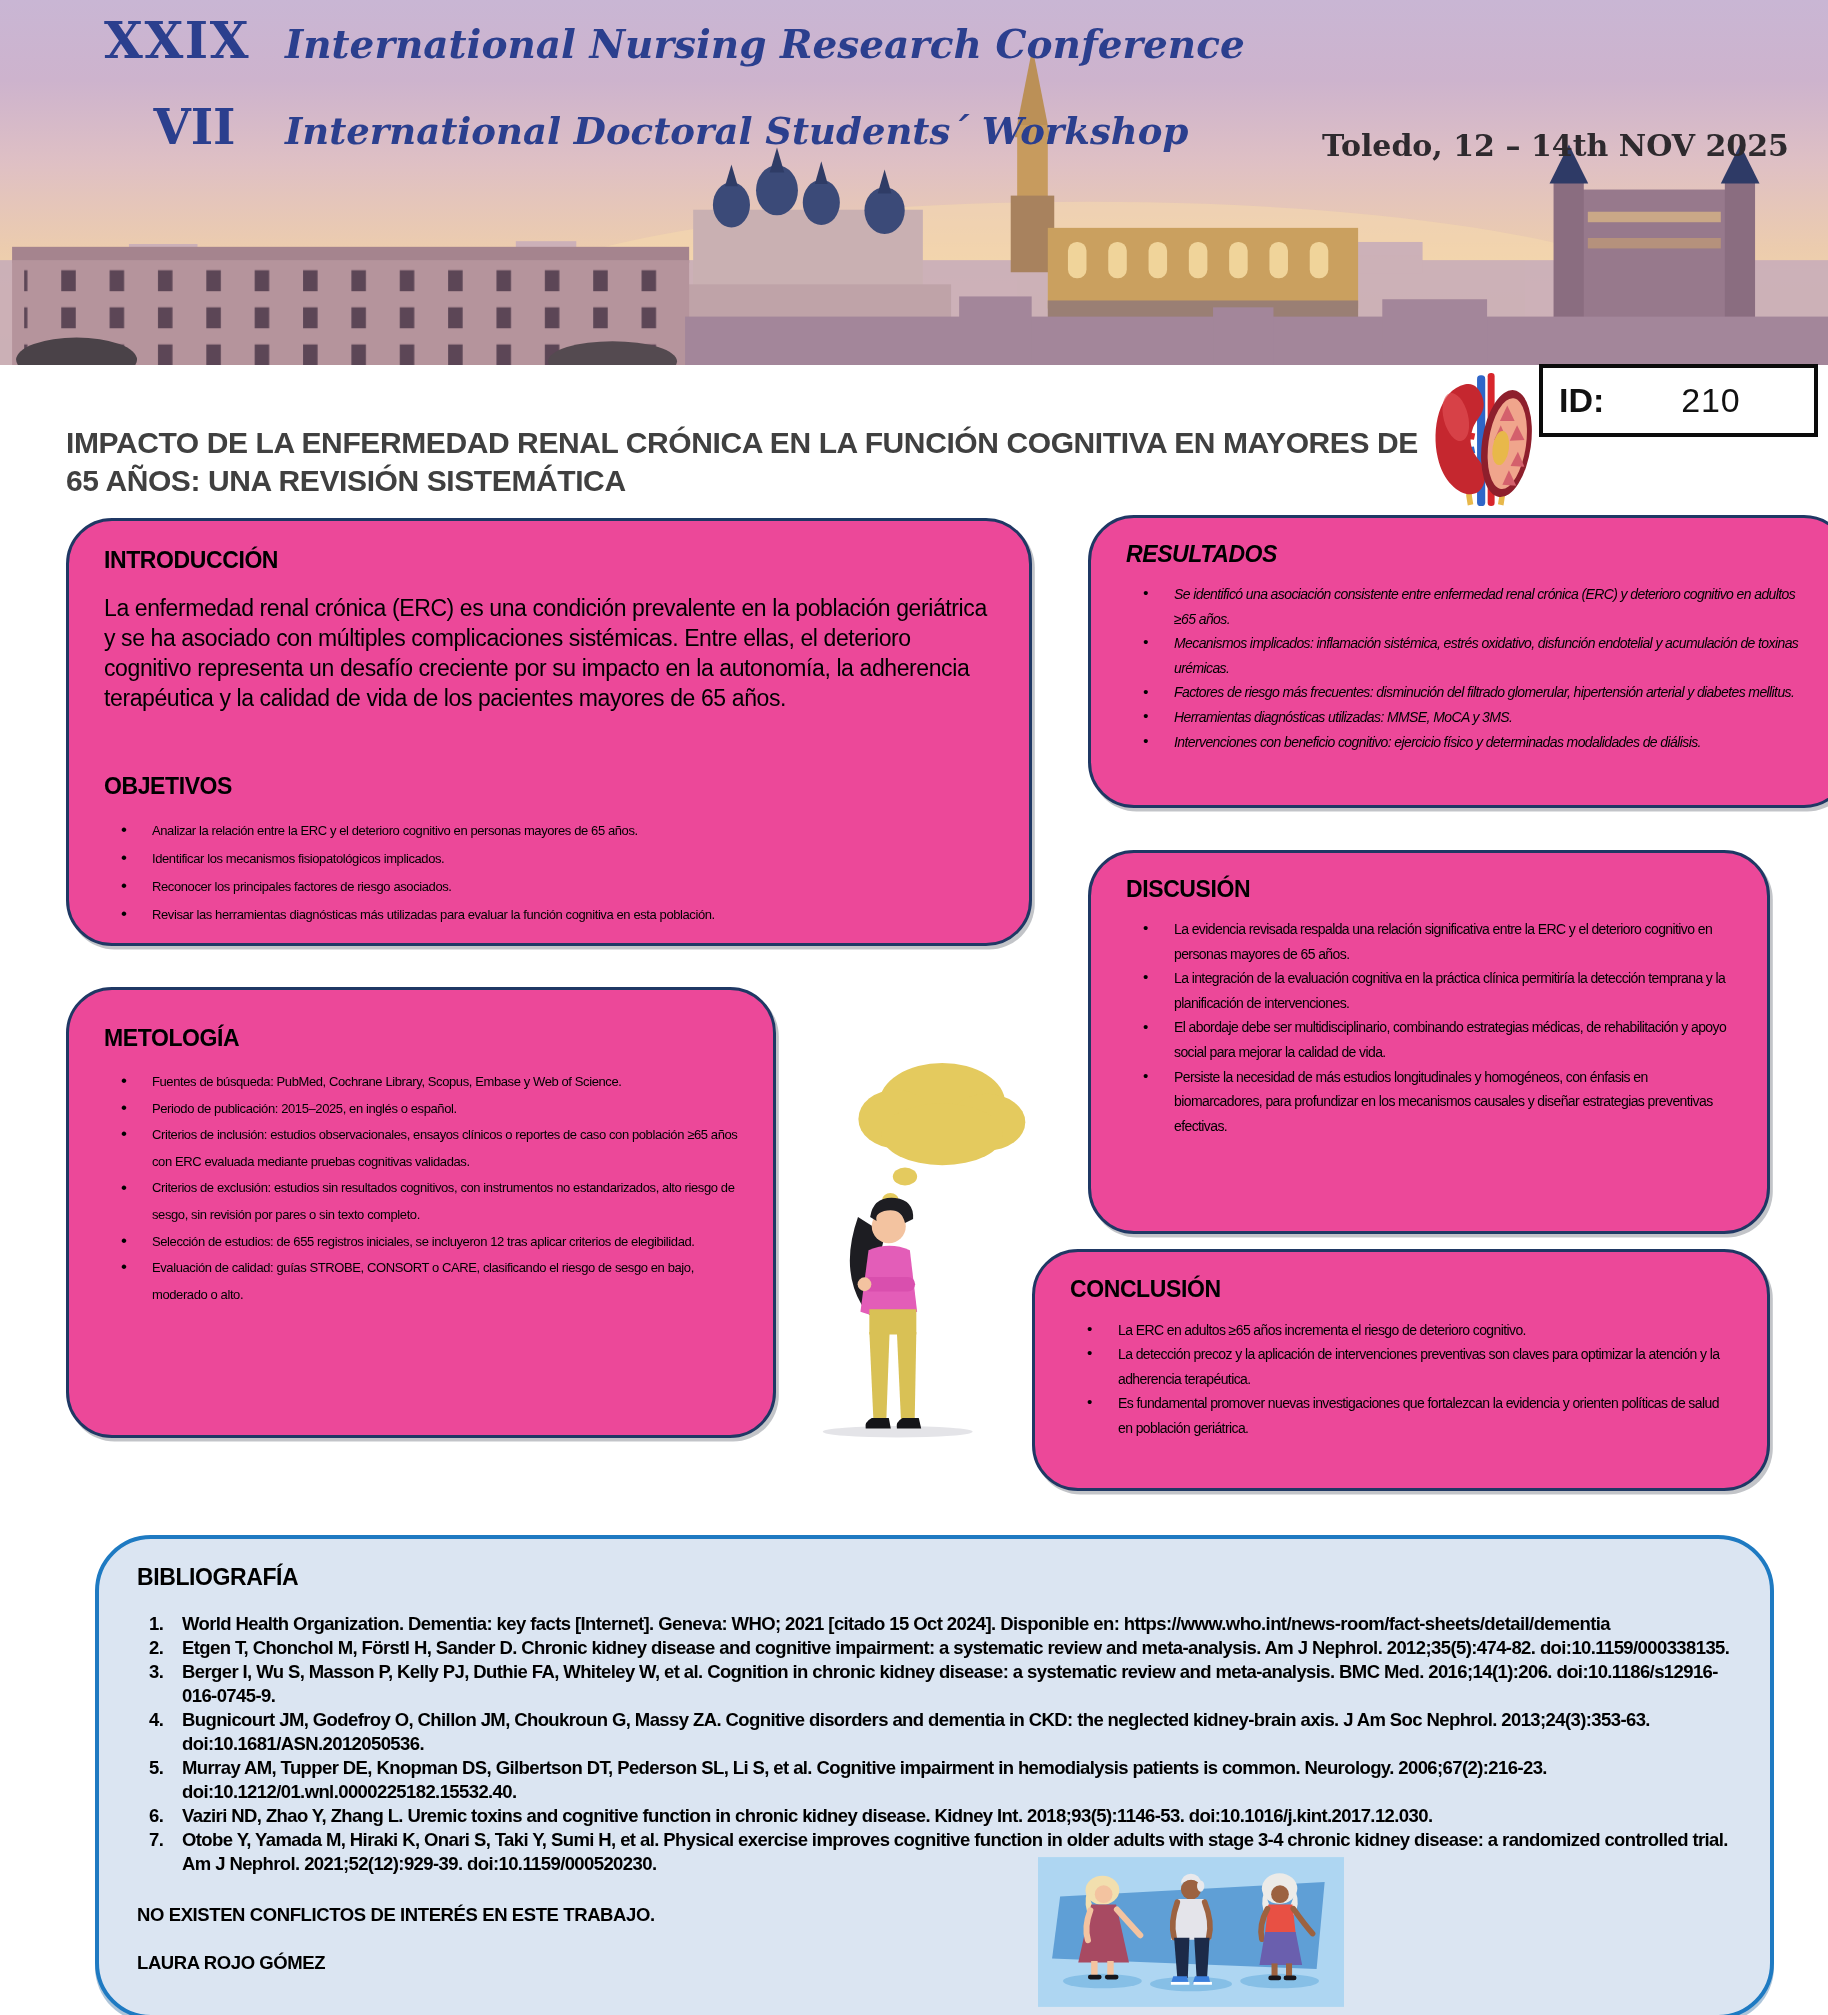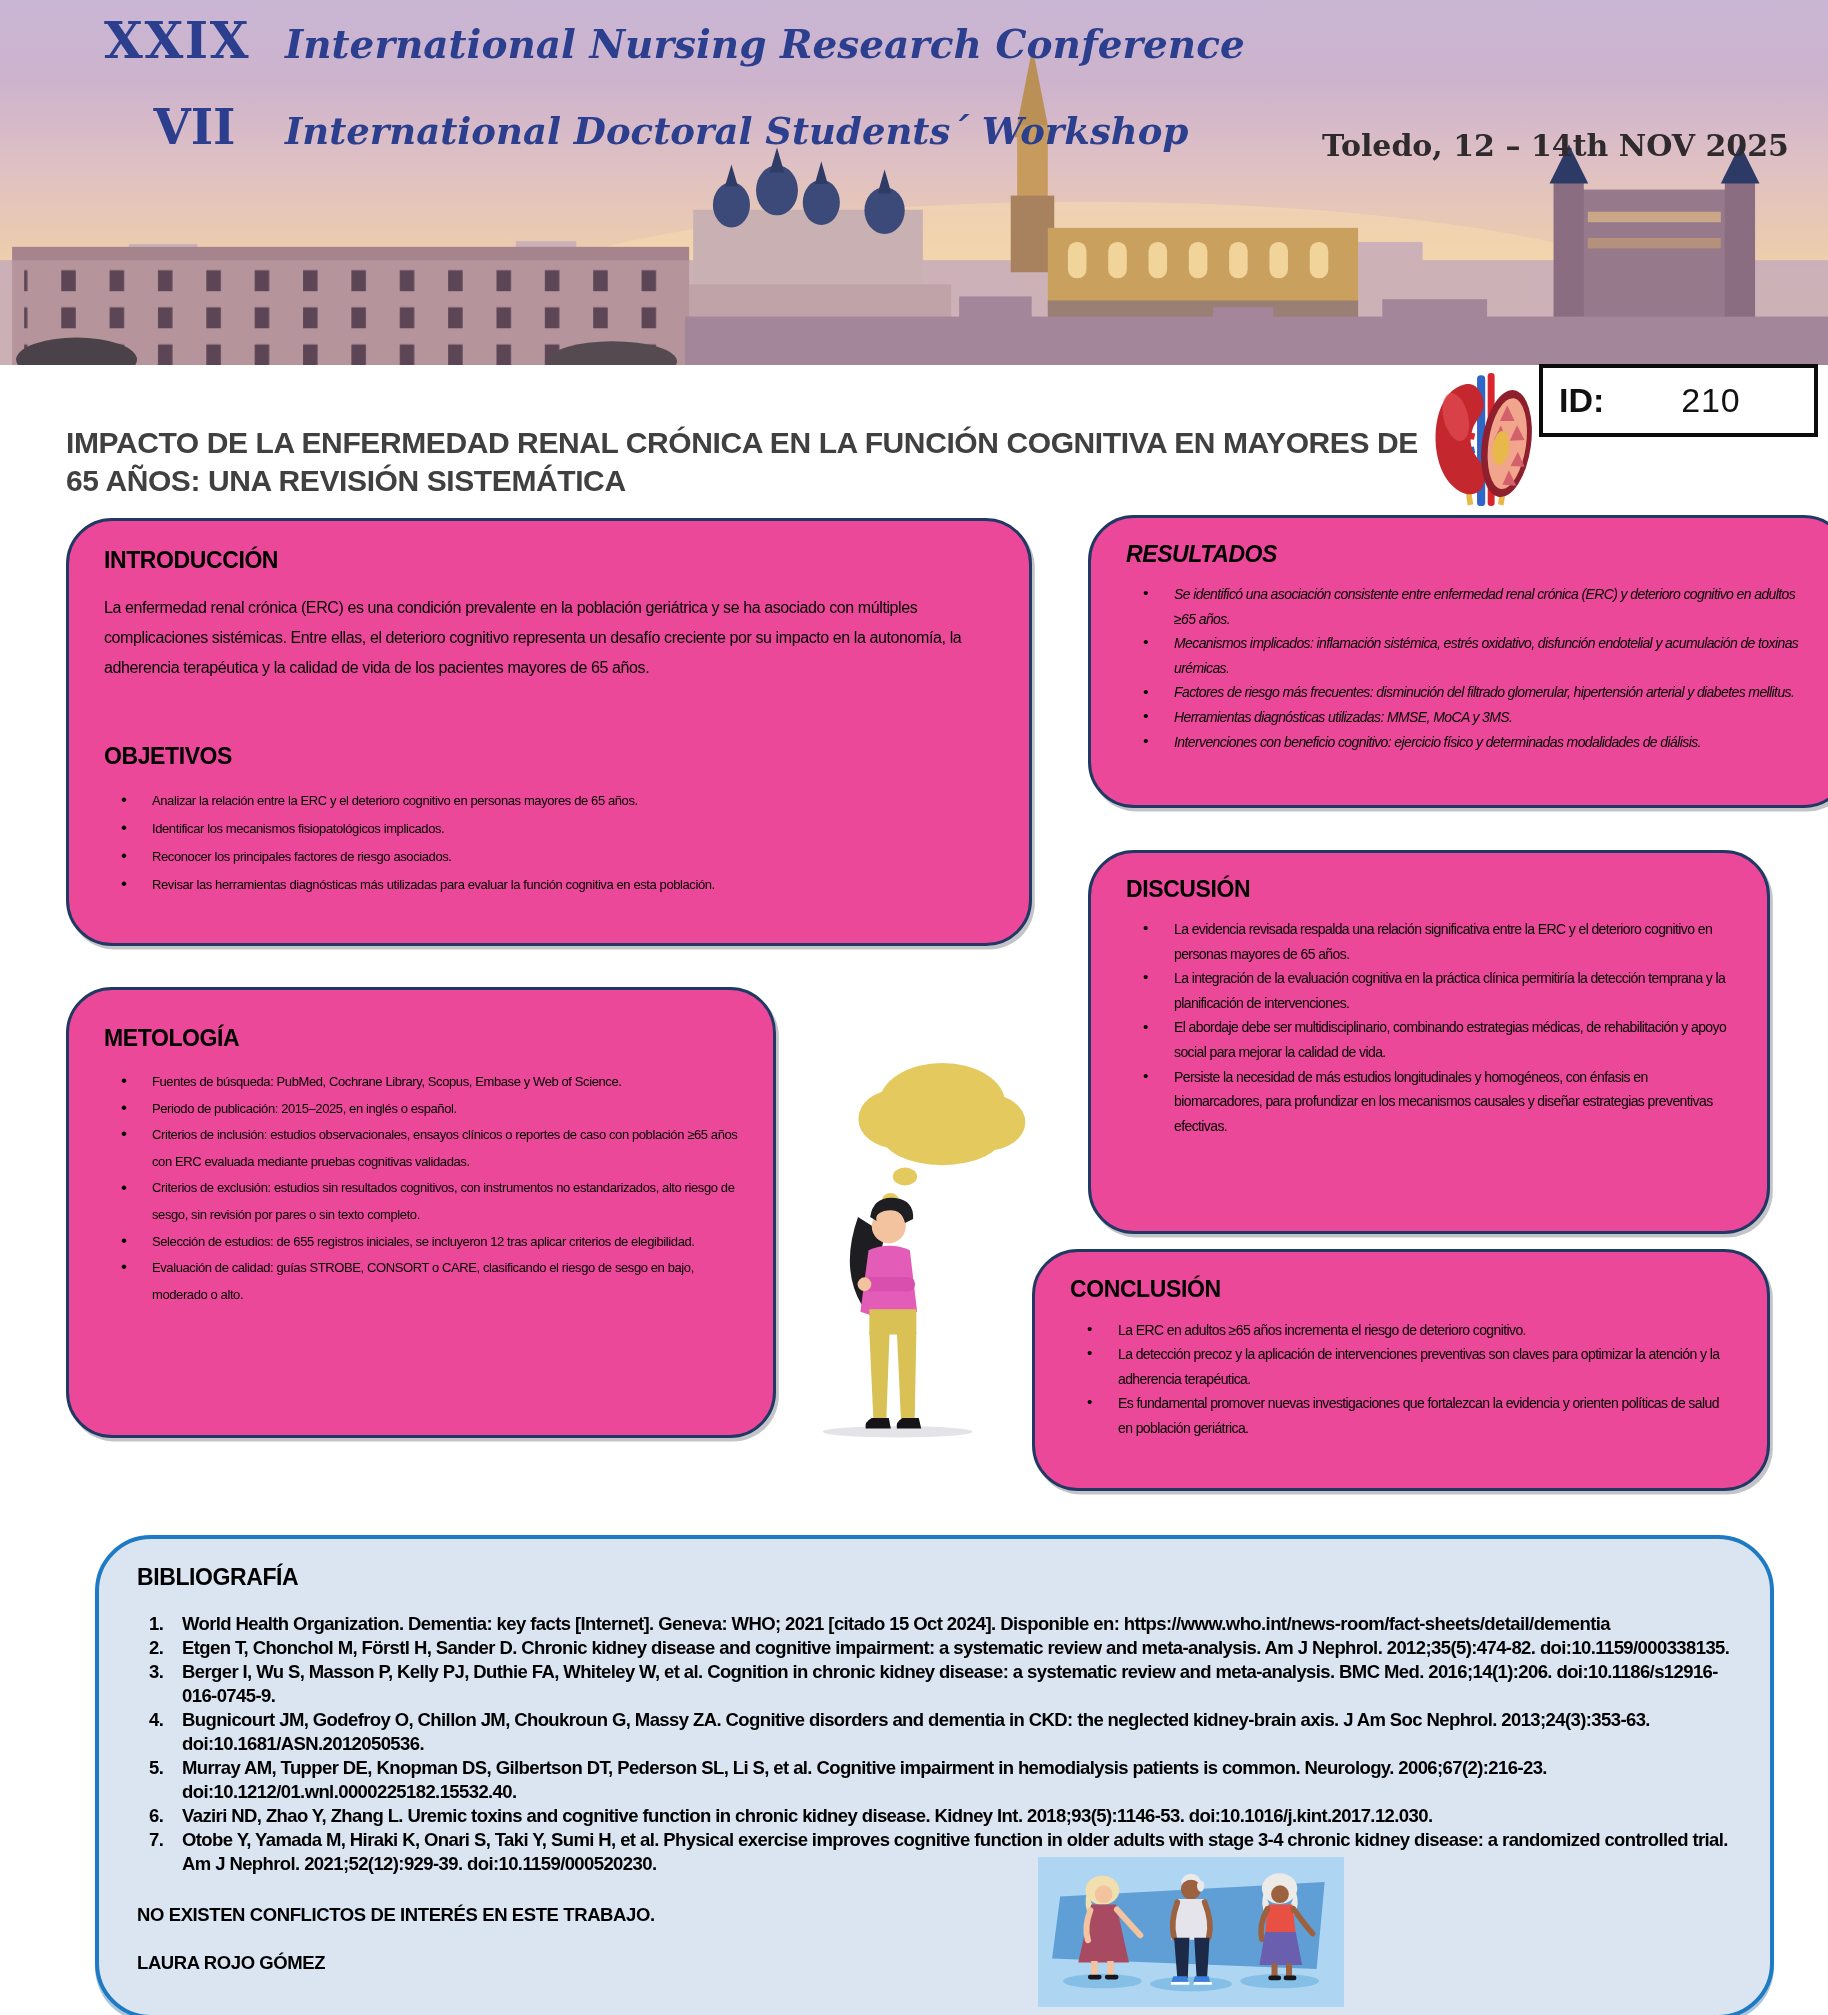--- a/index.html
+++ b/index.html
@@ -41,21 +41,21 @@
   }
   .id-box .id-label { font-size:34px; font-weight:600; color:#111; }
   .id-box .id-value { font-size:34px; color:#111; margin-left:77px; letter-spacing:0.8px; }
 
   
   .box {
     position:absolute; background:#ec4899; border:3.6px solid #1f3864; border-radius:46px;
     box-shadow:2.8px 3.6px 0 rgba(95,100,110,0.38); padding:24px 35px;
   }
   .sec-title { font-size:23px; font-weight:700; letter-spacing:-0.4px; margin:0; color:#000; }
-  .body-text { font-size:16px; line-height:30px; letter-spacing:-0.4px; margin:18.5px 0 0; }
+  .body-text { font-size:23px; line-height:30px; letter-spacing:-0.4px; margin:18.5px 0 0; }
   .bullets { list-style:none; margin:17px 0 0; padding:0; }
   .bullets li { position:relative; padding-left:48px; font-size:13px; line-height:28px; letter-spacing:-0.4px; }
   .bullets li::before { content:"\2022"; position:absolute; left:17px; top:-0.8px; font-size:17px; }
   .tight li { font-size:14px; line-height:24.6px; letter-spacing:-0.6px; }
   .tight li::before { font-size:15.3px; }
 
   .box-intro { left:66px; top:518px; width:966px; height:428px; padding-top:26px; }
   .box-intro .obj-title { margin-top:60px; }
   .box-met { left:66px; top:987px; width:710px; height:451px; padding-top:35px; }
   .box-met .bullets li { line-height:26.6px; }

